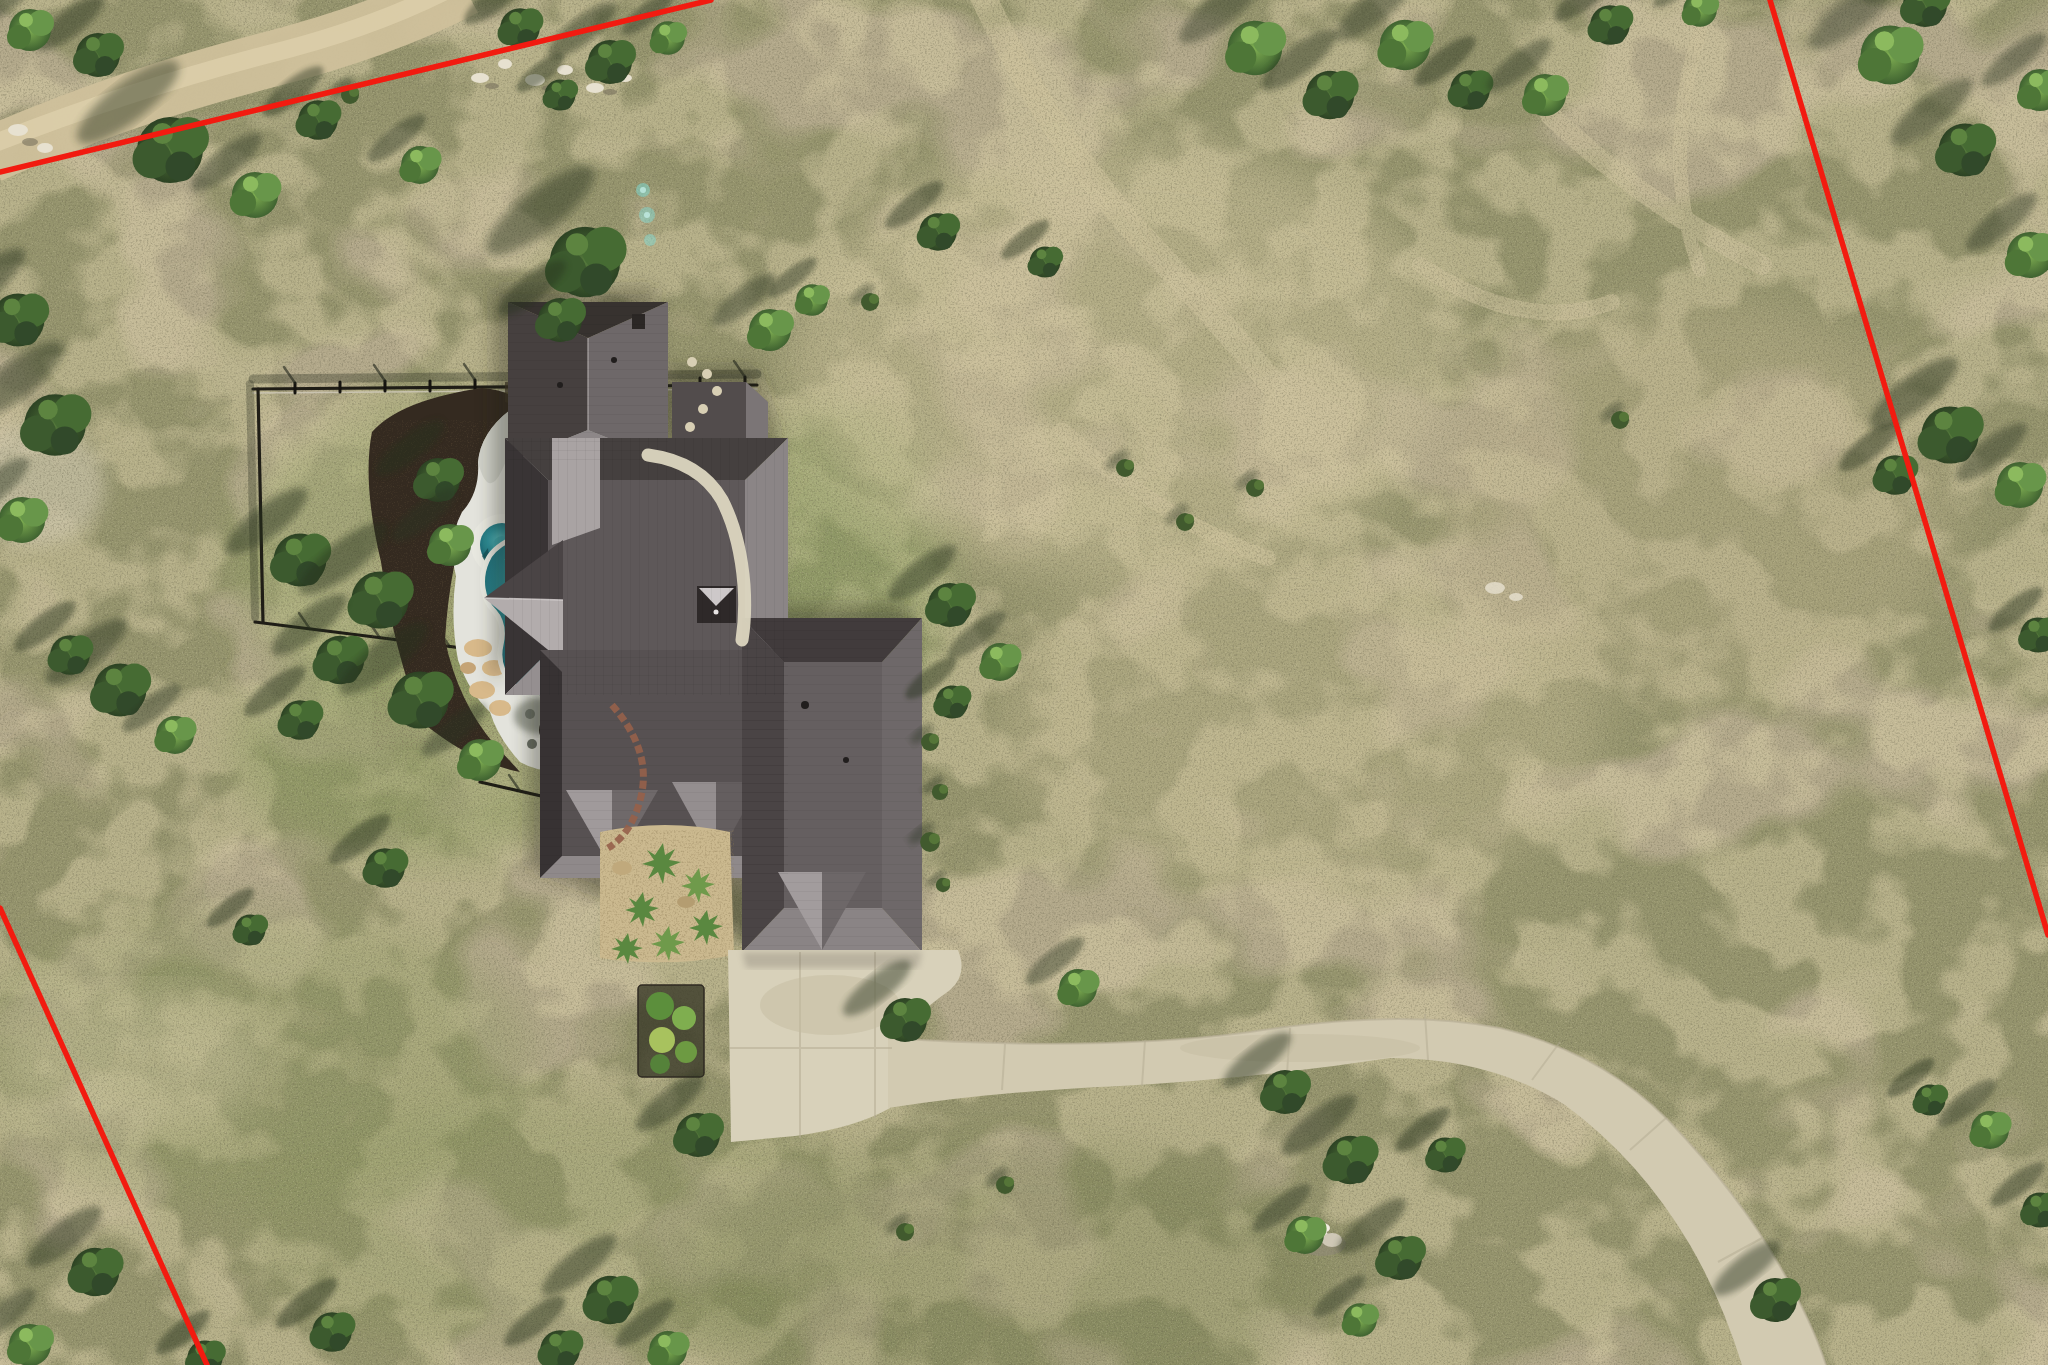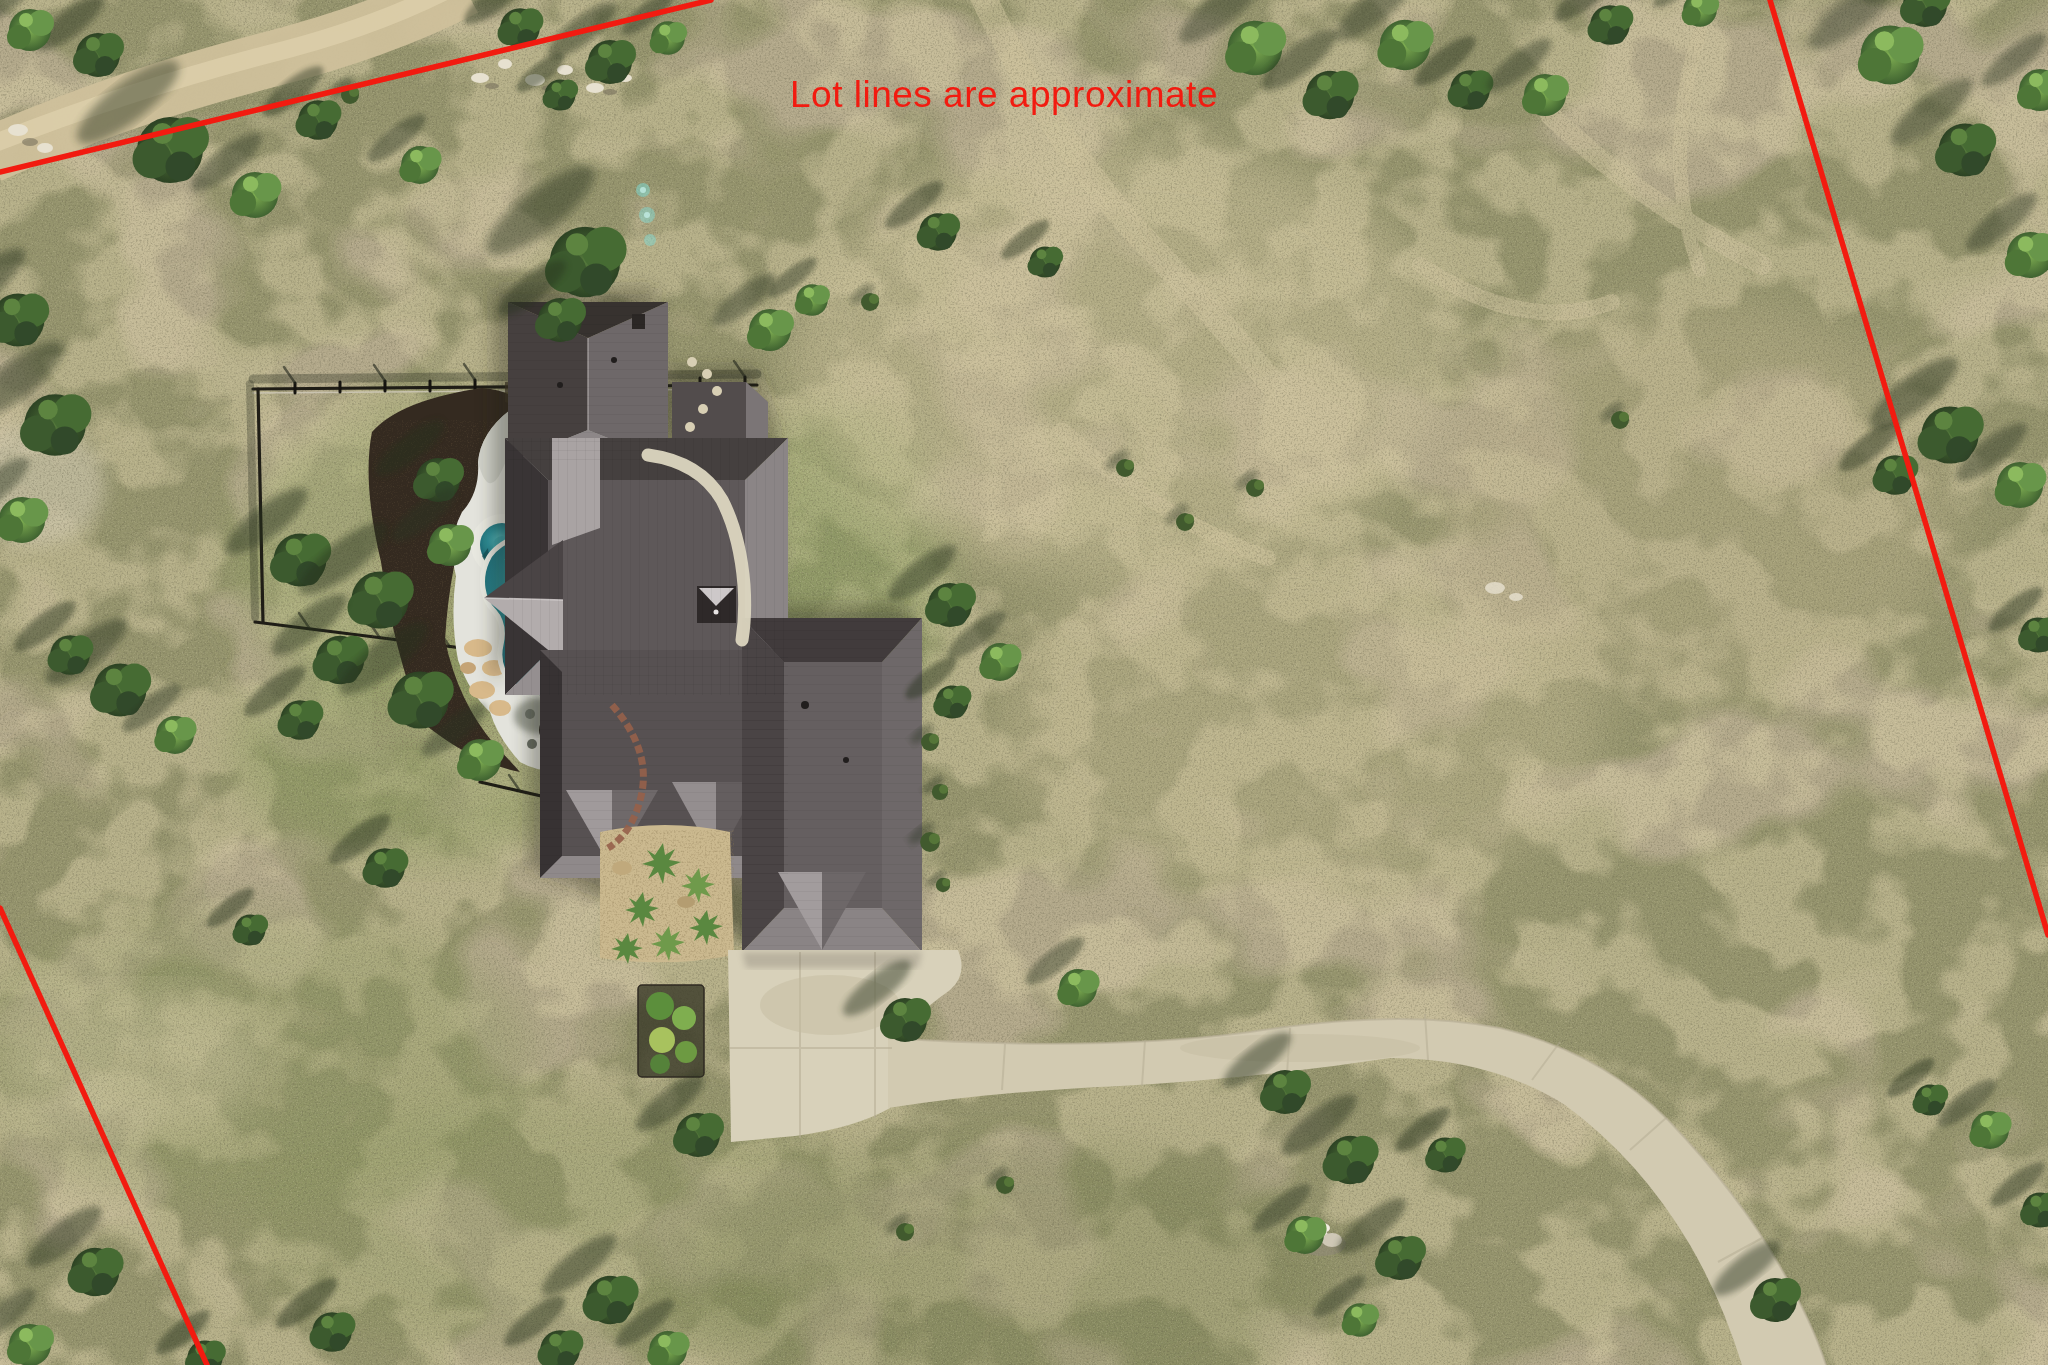--- a/index.html
+++ b/index.html
@@ -459,14 +459,13 @@
     <circle cx="650" cy="240" r="6" fill="#7fd8cf" opacity="0.5"></circle>
   </g>
 
   <g stroke-linecap="round">
     <line x1="0" y1="172" x2="711" y2="0" stroke="#f21b10" stroke-width="5.5"></line>
     <line x1="1770" y1="0" x2="2048" y2="935" stroke="#f21b10" stroke-width="5.5"></line>
     <line x1="0" y1="908" x2="207" y2="1365" stroke="#f21b10" stroke-width="5.5"></line>
   </g>
 </svg>
 
-<div class="disclaimer" style="color: rgb(242, 27, 16);">Lot lines are approximate</div>
 </div>
 
 </body></html>

